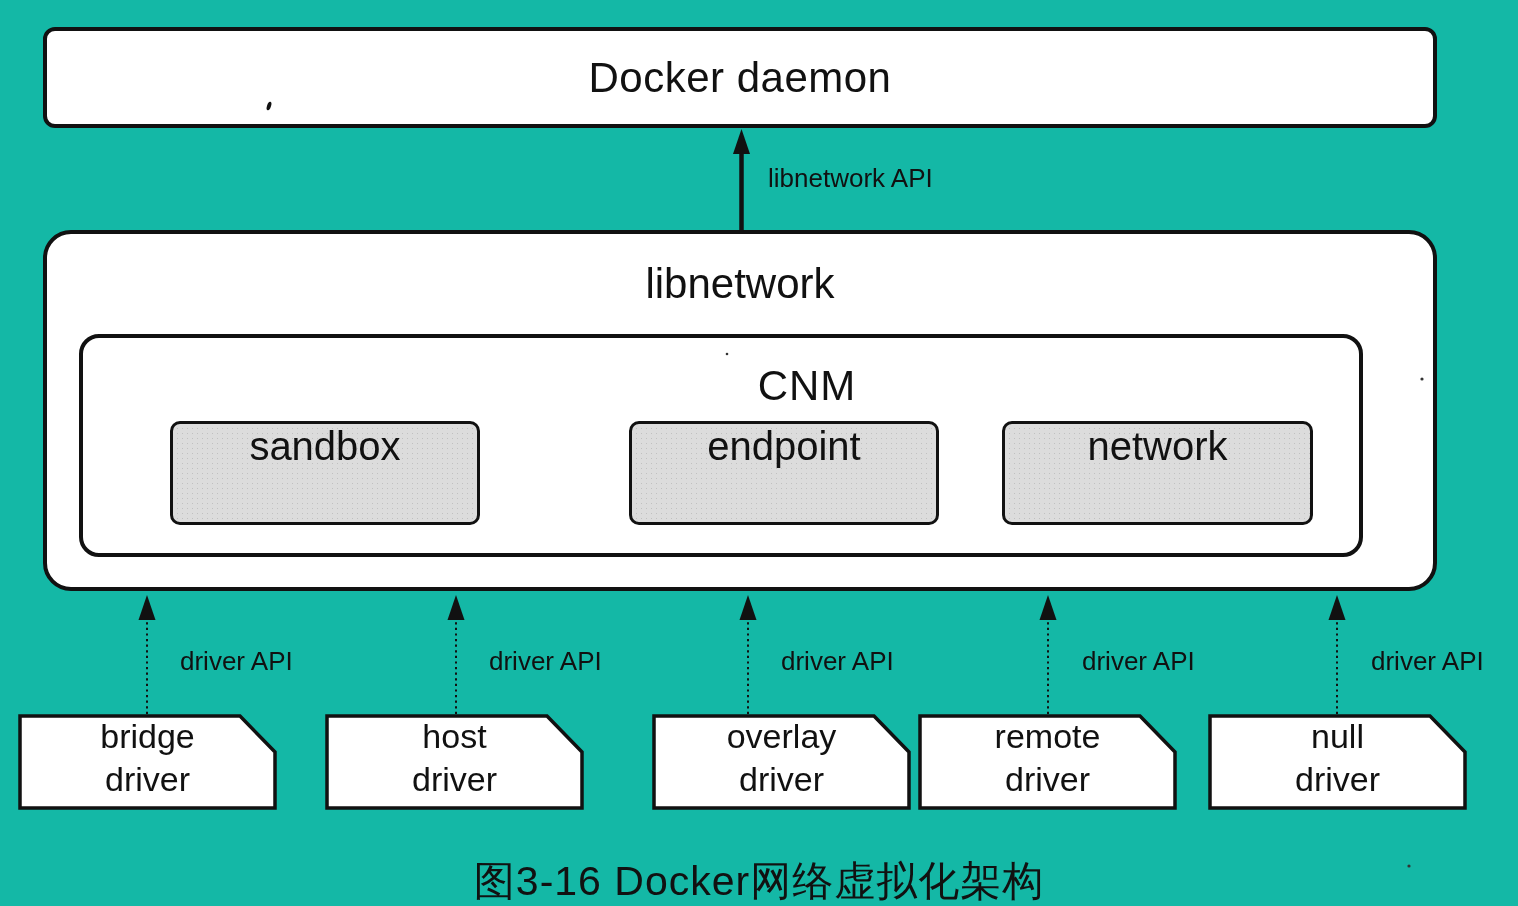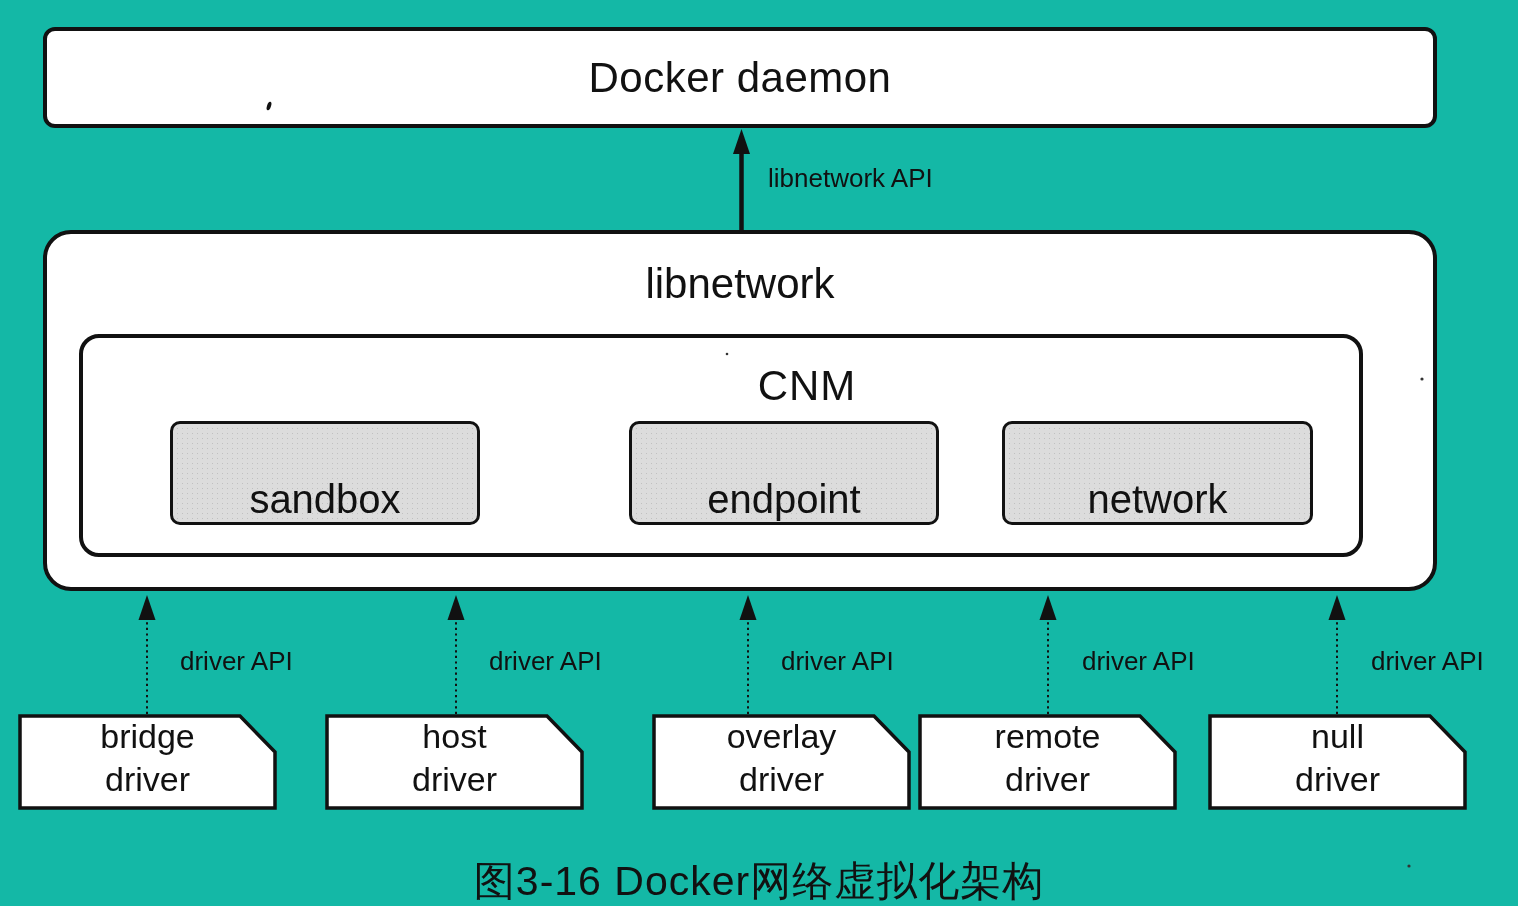--- a/index.html
+++ b/index.html
@@ -36,21 +36,21 @@
   }
   .cnm-item{
     position:absolute;top:421px;height:104px;box-sizing:border-box;
     border:3.5px solid #111;border-radius:10px;
     background-color:#dcdcdc;
     background-image:
       radial-gradient(rgba(255,255,255,.55) 15%, rgba(255,255,255,0) 16%),
       radial-gradient(rgba(120,120,120,.28) 15%, rgba(120,120,120,0) 16%);
     background-size:4px 4px,5px 5px;
     background-position:0 0,2px 2px;
-    display:flex;align-items:flex-end;justify-content:center;
+    display:flex;align-items:flex-start;justify-content:center;
     font-size:40px;
   }
   .cnm-item.sandbox{left:170px;width:310px;}
   .cnm-item.endpoint{left:585px;width:310px;margin-left:44px;}
   .cnm-item.network{left:1002px;width:311px;}
   .api-label{
     position:absolute;font-size:26px;white-space:nowrap;
   }
   .libnetwork-api{left:768px;top:163px;}
   .driver-api{top:646px;text-align:center;}

